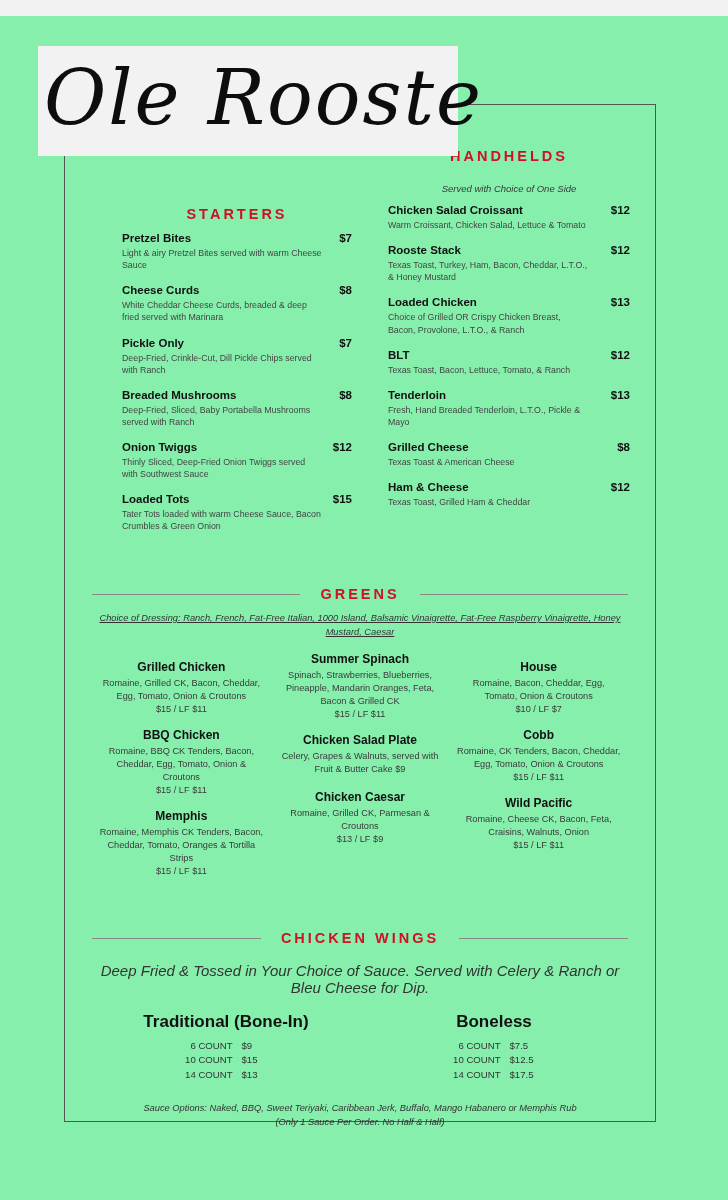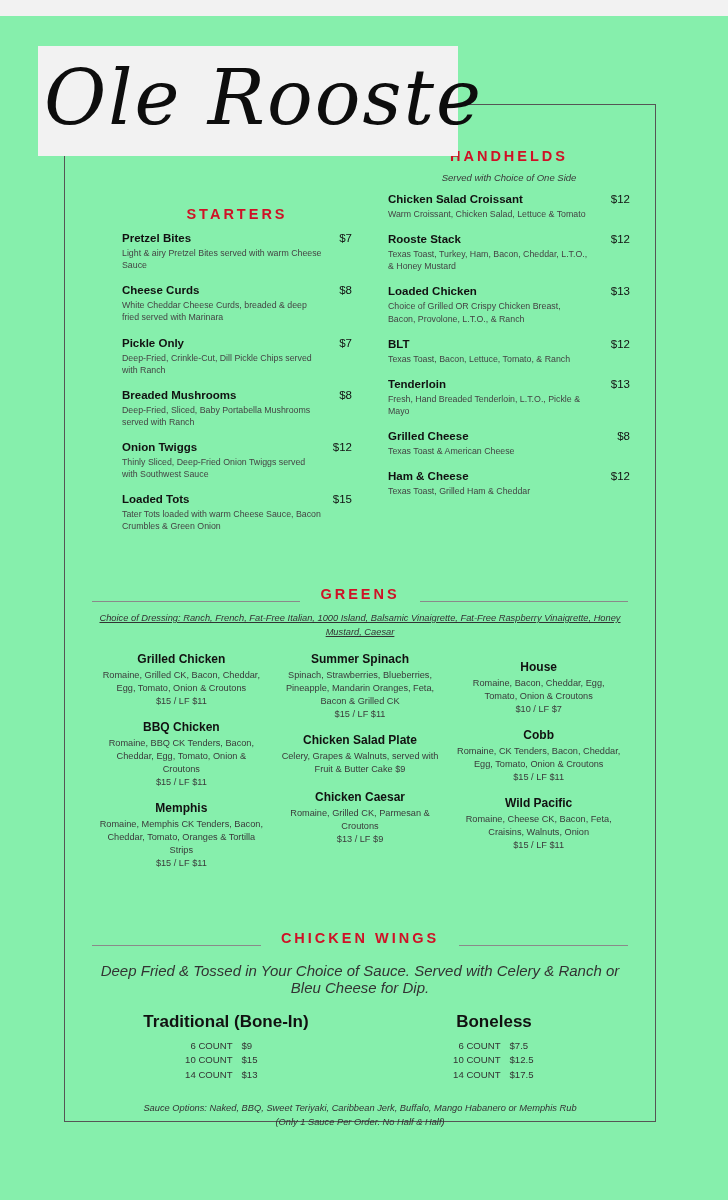--- a/index.html
+++ b/index.html
@@ -62,21 +62,21 @@
   
   .sec-head {
     color: #cf1126;
     font-weight: bold;
     letter-spacing: 3px;
     text-align: center;
     font-size: 14.5px;
   }
   .sec-head-rule {
     display: flex;
-    align-items: flex-end;
+    align-items: center;
     gap: 20px;
   }
   .sec-head-rule .line {
     flex: 1;
     height: 1px;
     background: #8a8a8a;
   }
 
   
   .top-cols {
@@ -94,38 +94,38 @@
     position: absolute;
     left: 324px;
     top: 0px;
     width: 242px;
   }
   .sec-sub {
     font-style: italic;
     font-size: 9.5px;
     color: #3a3a3a;
     text-align: center;
-    margin-top: 8px;
+    margin-top: 19px;
   }
   .item {
     margin-top: 13px;
   }
   .item:first-of-type { margin-top: 10px; }
   .item-row {
     display: flex;
     justify-content: space-between;
     align-items: baseline;
   }
   .item-name {
     font-weight: bold;
     font-size: 11.5px;
     color: #111;
   }
   .item-price {
-    font-weight: normal;
+    font-weight: bold;
     font-size: 11.5px;
     color: #111;
     margin-left: 8px;
   }
   .item-desc {
     font-size: 8.8px;
     color: #444;
     line-height: 1.38;
     margin-top: 3px;
     max-width: 200px;
@@ -169,21 +169,21 @@
     font-size: 9.2px;
     color: #3a3a3a;
     line-height: 1.42;
     margin-top: 3px;
   }
   .salad-price {
     font-size: 9.2px;
     color: #3a3a3a;
     margin-top: 1px;
   }
-  .g-c1 .salad:nth-child(1) { margin-top: 0px; }
+  .g-c1 .salad:nth-child(1) { margin-top: 8px; }
   .g-c2 .salad:nth-child(1) { margin-top: 0px; }
   .g-c3 .salad:nth-child(1) { margin-top: 8px; }
   .g-c3 .salad:nth-child(2) { margin-top: 10px; }
   .g-c3 .salad:nth-child(3) { margin-top: 10px; }
   .g-c1 .salad:nth-child(2) { margin-top: 12px; }
   .g-c1 .salad:nth-child(3) { margin-top: 12px; }
   .g-c2 .salad:nth-child(2) { margin-top: 12px; }
   .g-c2 .salad:nth-child(3) { margin-top: 14px; }
 
   

